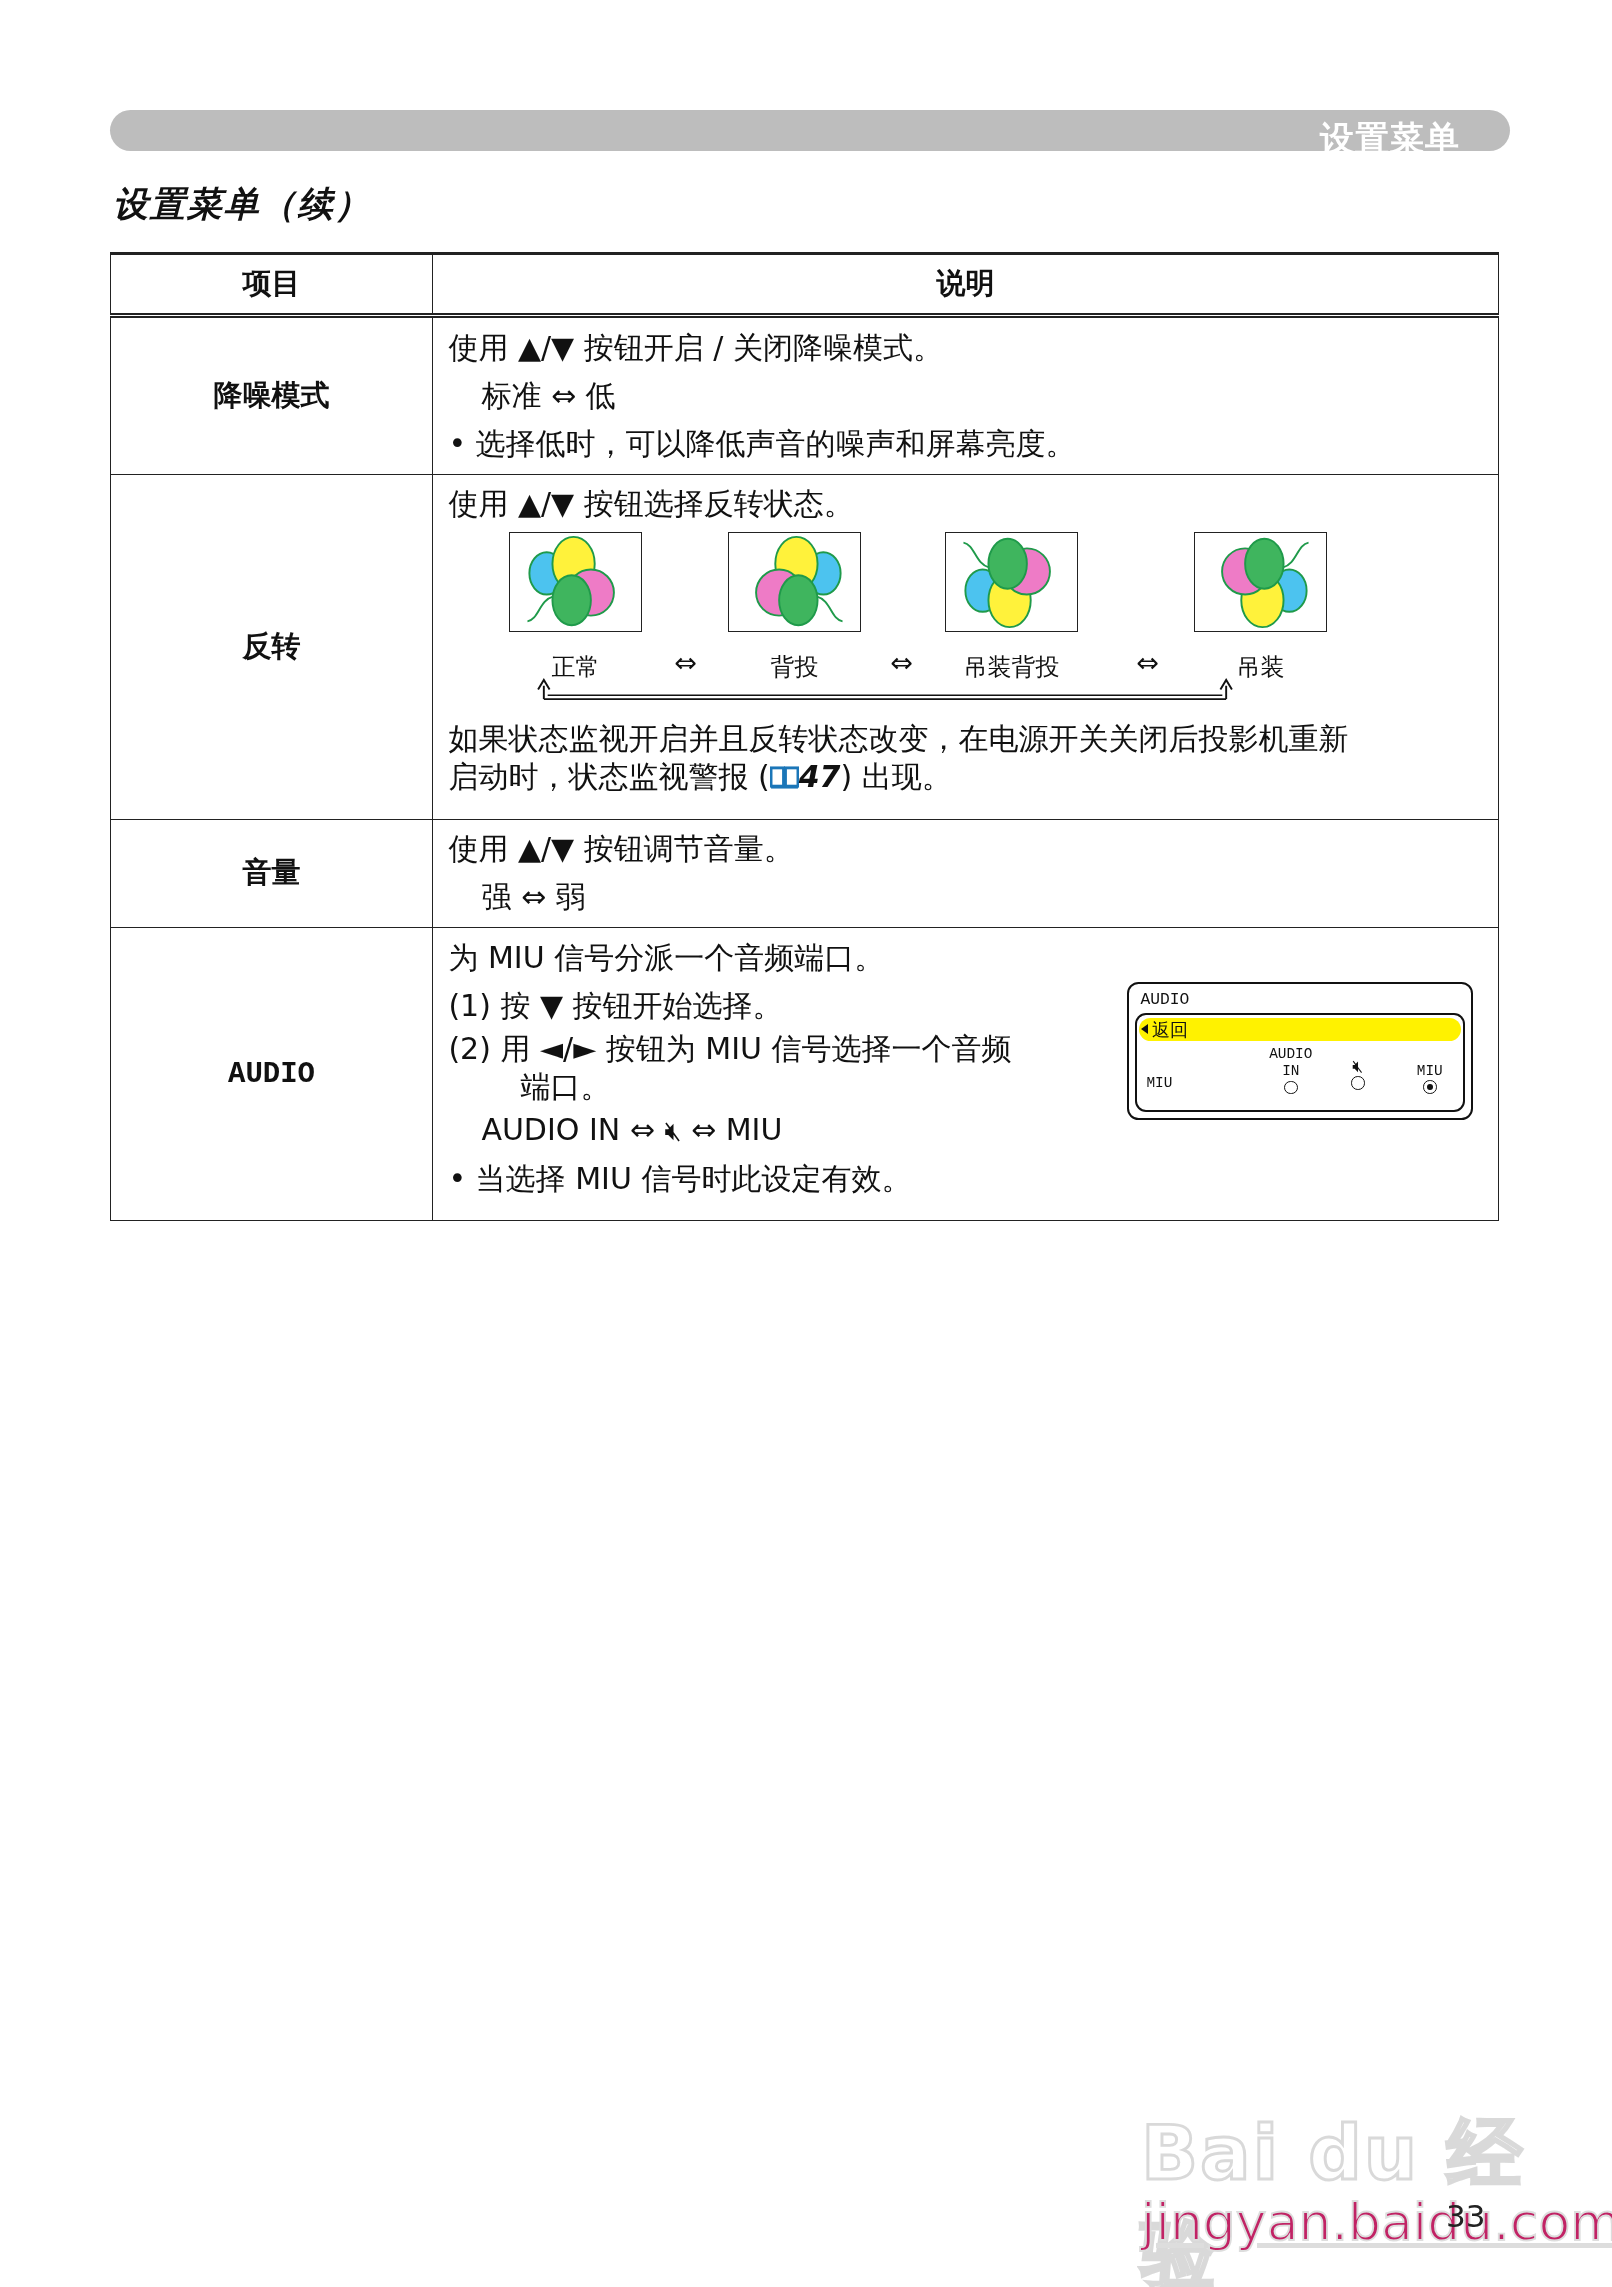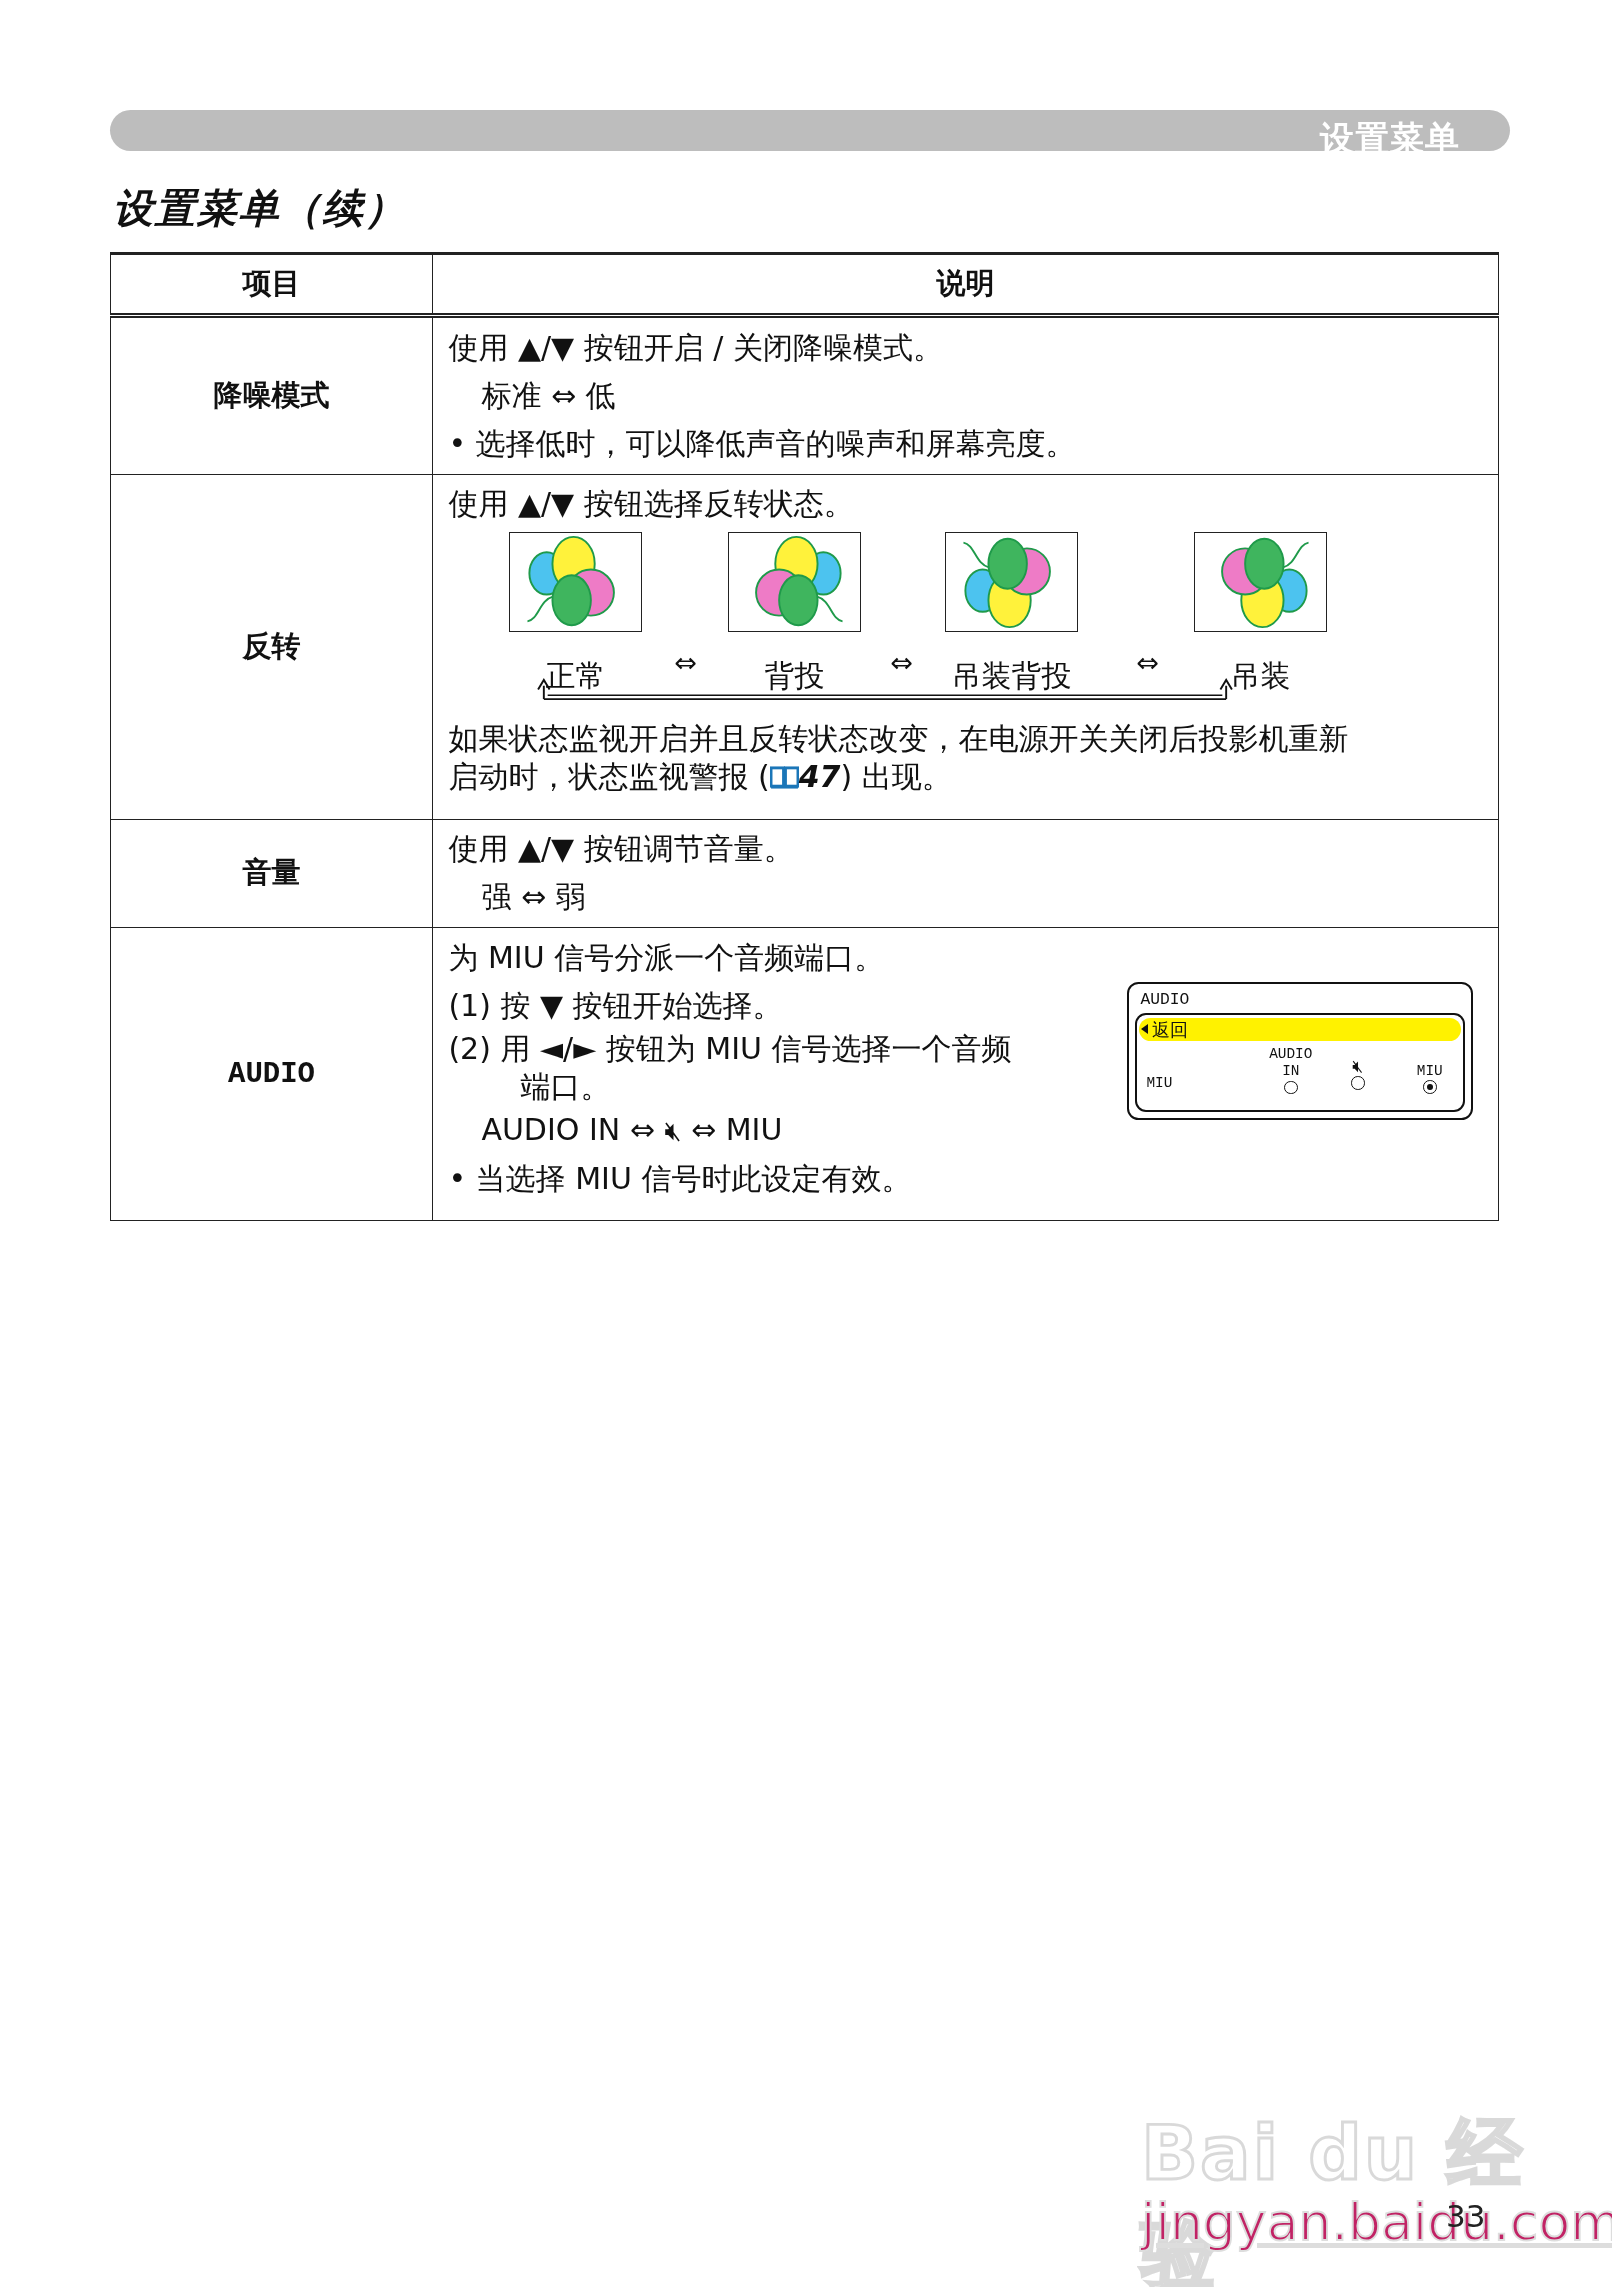--- a/index.html
+++ b/index.html
@@ -2,35 +2,35 @@
 <html><head>
 <meta charset="utf-8">
 <style>
   html, body { margin:0; padding:0; background:#ffffff; }
   body { width:1612px; height:2287px; position:relative; overflow:hidden;
          font-family:"DejaVu Sans","Liberation Sans",sans-serif; color:#111; }
   .hdr-bar { position:absolute; left:110px; top:110px; width:1400px; height:41px;
              background:#bdbdbd; border-radius:21px; }
   .hdr-bar .t { position:absolute; right:50px; top:5.8px; color:#fff; font-weight:bold;
                 font-size:34px; letter-spacing:1px; }
-  .page-title { position:absolute; left:113px; top:181px; font-size:40px; font-weight:bold;
+  .page-title { position:absolute; left:113px; top:181px; font-size:35px; font-weight:bold;
                 font-style:italic; letter-spacing:1.9px; }
   table.spec { position:absolute; left:110px; top:252px; width:1389px; border-collapse:collapse; }
   table.spec td, table.spec th { border:1.9px solid #222; vertical-align:top; }
   table.spec th { height:56px; font-size:29px; font-weight:bold; text-align:center; vertical-align:middle;
                   border-top:3.8px solid #222; border-bottom:5.8px double #222; }
   td.item { width:319px; text-align:center; vertical-align:middle !important; font-weight:bold; font-size:29px; }
   td.desc { padding:5.8px 15.4px 5.8px 15.4px; font-size:30px; line-height:48px; }
   .indent { padding-left:33px; }
   .indent2 { padding-left:72px; }
   .row1 { height:153px; } .row2 { height:345px; } .row3 { height:107px; } .row4 { height:293px; }
   .flips { position:relative; height:192px; }
   .flip { position:absolute; top:3.8px; width:134px; text-align:center; }
   .flip .img { width:131px; height:98px; border:1.9px solid #222; background:#fff; margin:0 auto; }
-  .flip .lbl { font-size:30px; line-height:38px; margin-top:25px; }
+  .flip .lbl { font-size:24px; line-height:38px; margin-top:16px; }
   .dbl { position:absolute; top:111px; font-size:27px; }
   .loop { position:absolute; left:89px; top:150px; width:696px; height:23px; }
   .book { display:inline-block; width:29px; height:25px; vertical-align:-2.9px; }
   .ref { font-style:italic; font-weight:bold; }
   .osd { position:absolute; right:25px; top:54px; width:342px; height:134px; border:2.9px solid #111;
          border-radius:11.5px; background:#fff; font-family:"Liberation Mono","DejaVu Sans Mono",monospace; }
   .osd .ttl { position:absolute; left:11.5px; top:5.8px; font-size:16.3px; line-height:19px; }
   .osd .inner { position:absolute; left:5.8px; top:29px; right:5.8px; bottom:5.8px; border:2.9px solid #111; border-radius:11px; }
   .osd .sel { position:absolute; left:1.9px; top:2.9px; right:1.9px; height:23px; background:#fff200; border-radius:11.5px;
               font-size:18px; line-height:23px; padding-left:13.4px; font-family:"DejaVu Sans",sans-serif; }

